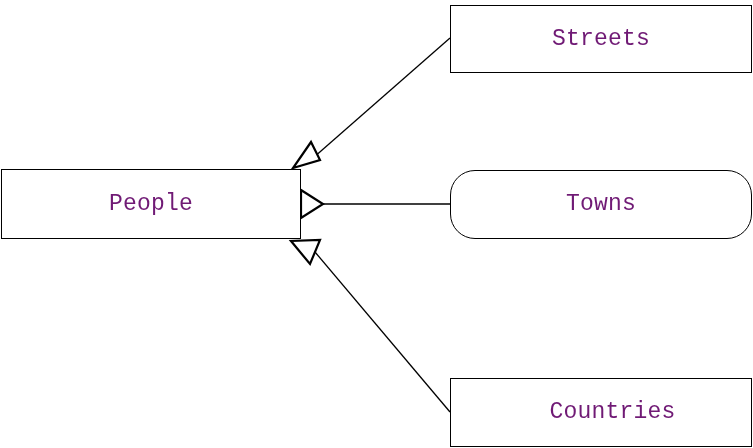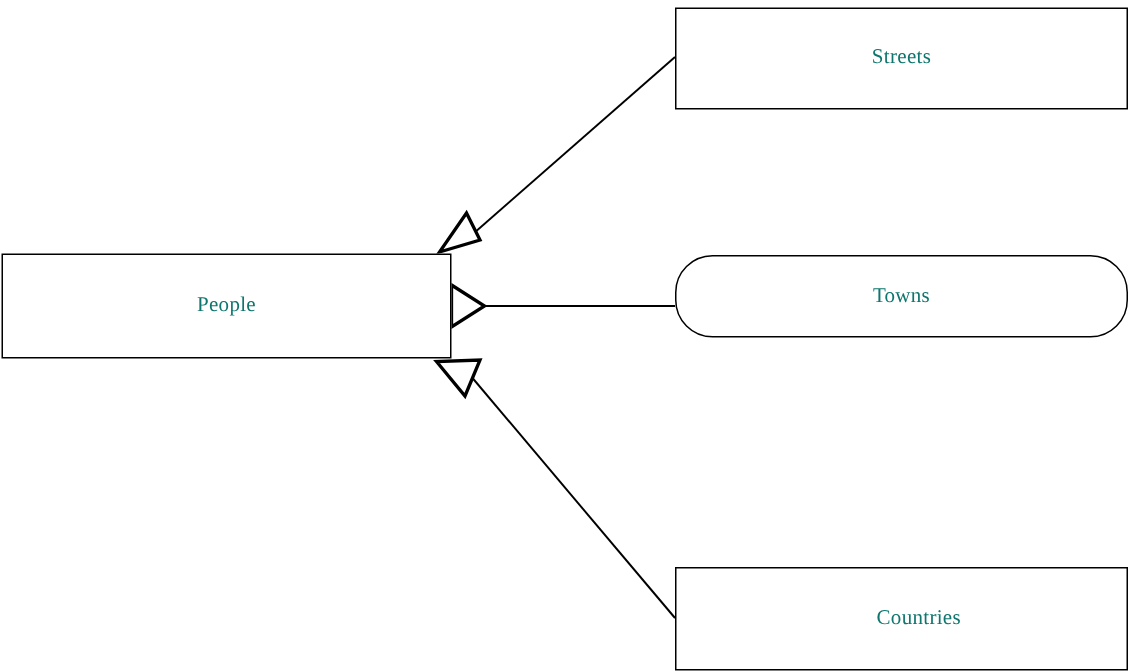--- a/index.html
+++ b/index.html
@@ -30,31 +30,31 @@
     position: absolute;
     box-sizing: border-box;
     background: #ffffff;
     border: 1.4px solid #000000;
     display: flex;
     align-items: center;
     justify-content: center;
     z-index: 2;
   }
   .node-label {
-    font-family: Liberation Serif, serif;
-    font-size: 14px;
+    font-family: Liberation Mono, monospace;
+    font-size: 23px;
     line-height: 1;
-    color: #0f766e;
+    color: #701a75;
     letter-spacing: 0.2px;
     white-space: nowrap;
     user-select: none;
   }
   #node-people   { left: 1px;   top: 169px; width: 300px; height: 70px; }
   #node-streets  { left: 450px; top: 5px;   width: 302px; height: 68px; }
-  #node-towns    { left: 450px; top: 170px; width: 302px; height: 55px; border-radius: 25px; }
+  #node-towns    { left: 450px; top: 170px; width: 302px; height: 69px; border-radius: 25px; }
   #node-countries{ left: 450px; top: 378px; width: 302px; height: 69px; padding-left: 23px; }
 </style>
 </head>
 <body>
 
 <div id="canvas">
 
   <svg id="edges" viewBox="0 0 753 448">
 
     <g>

